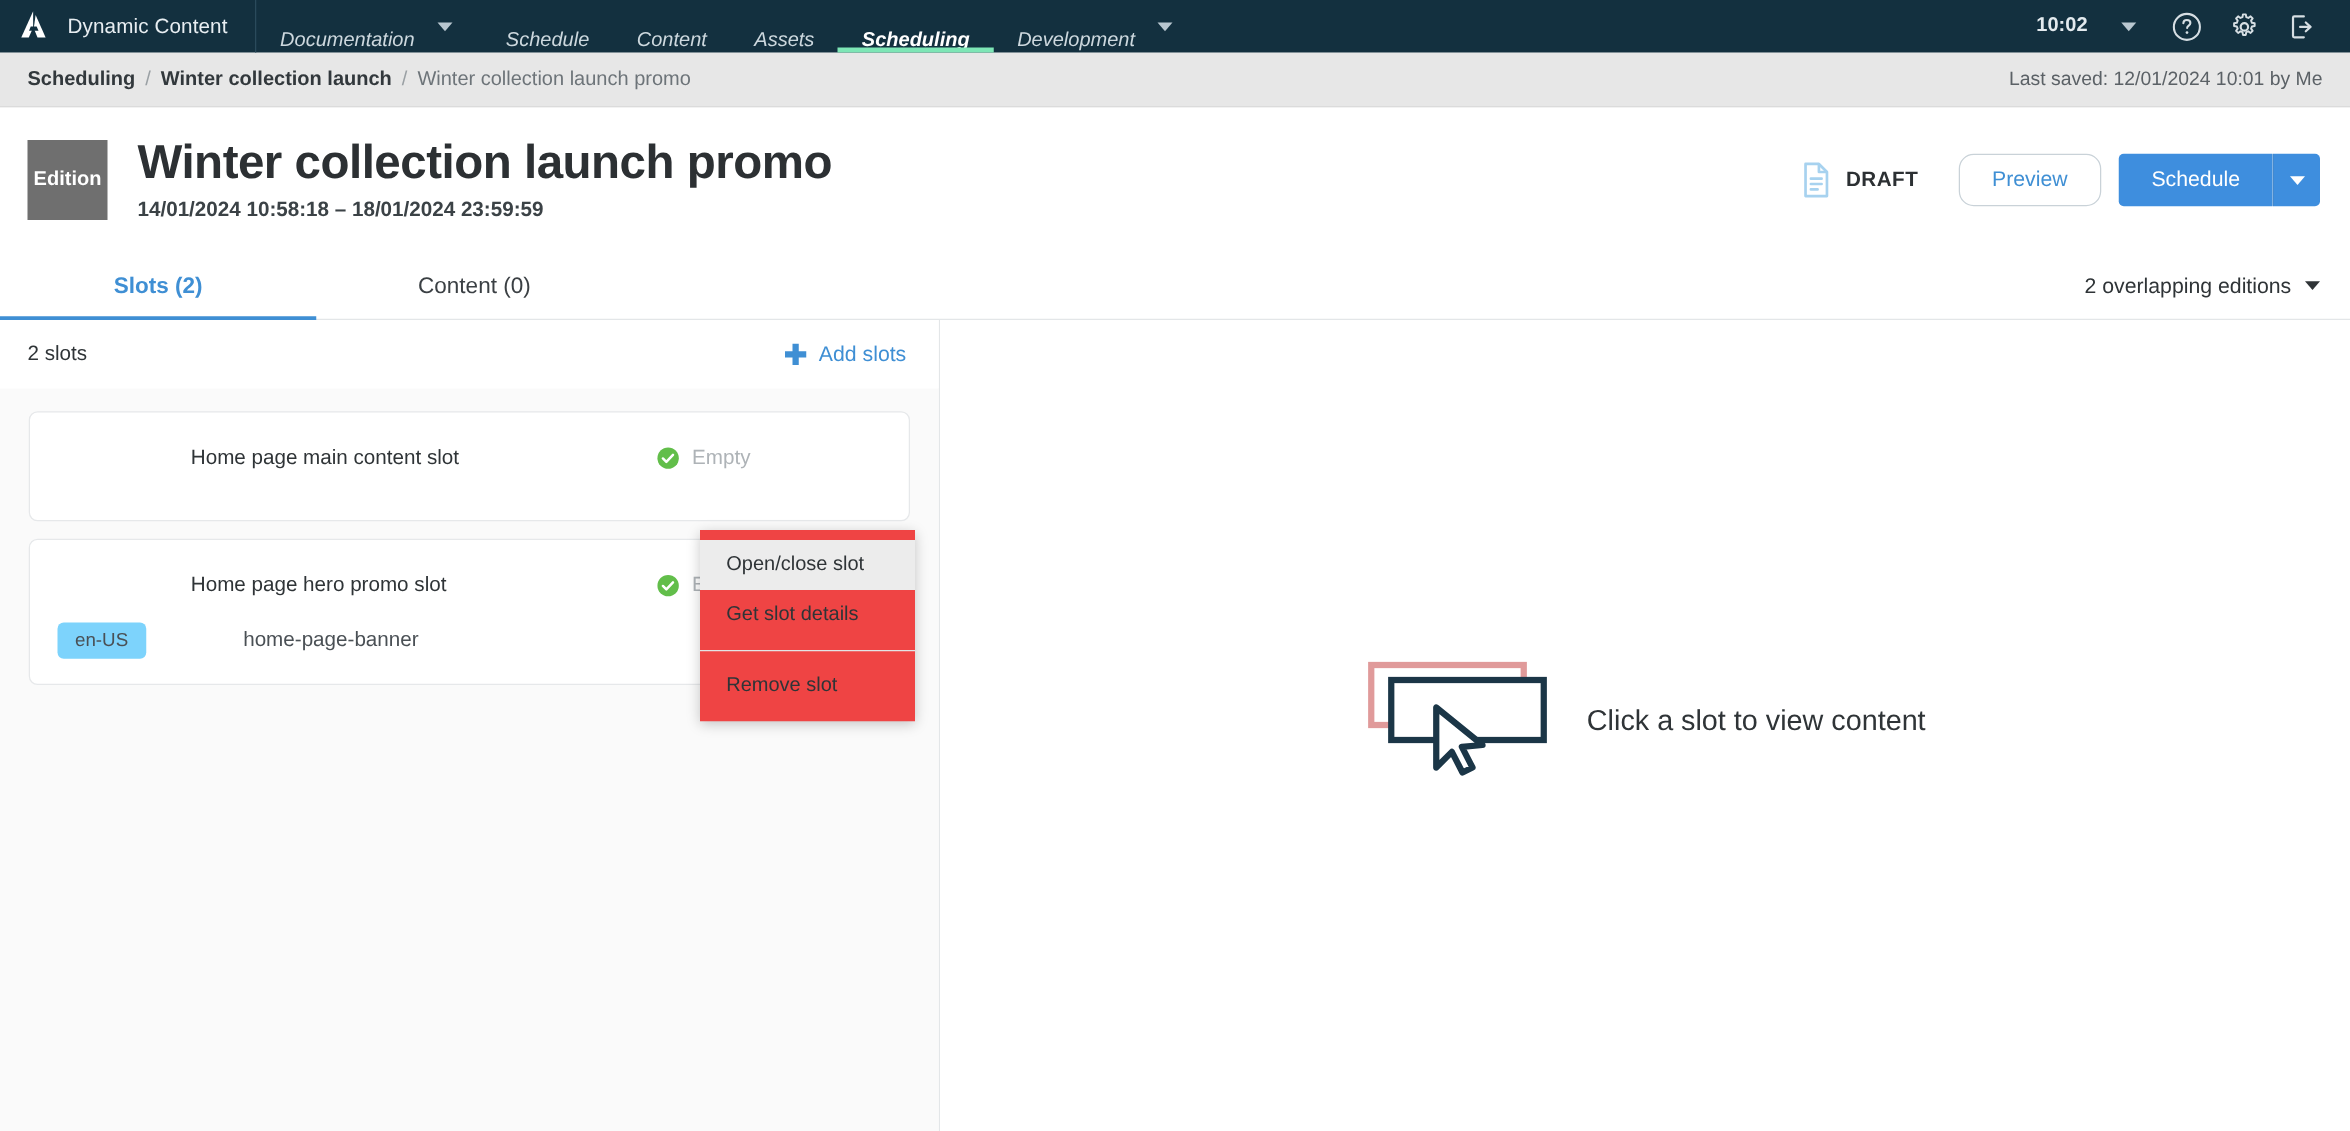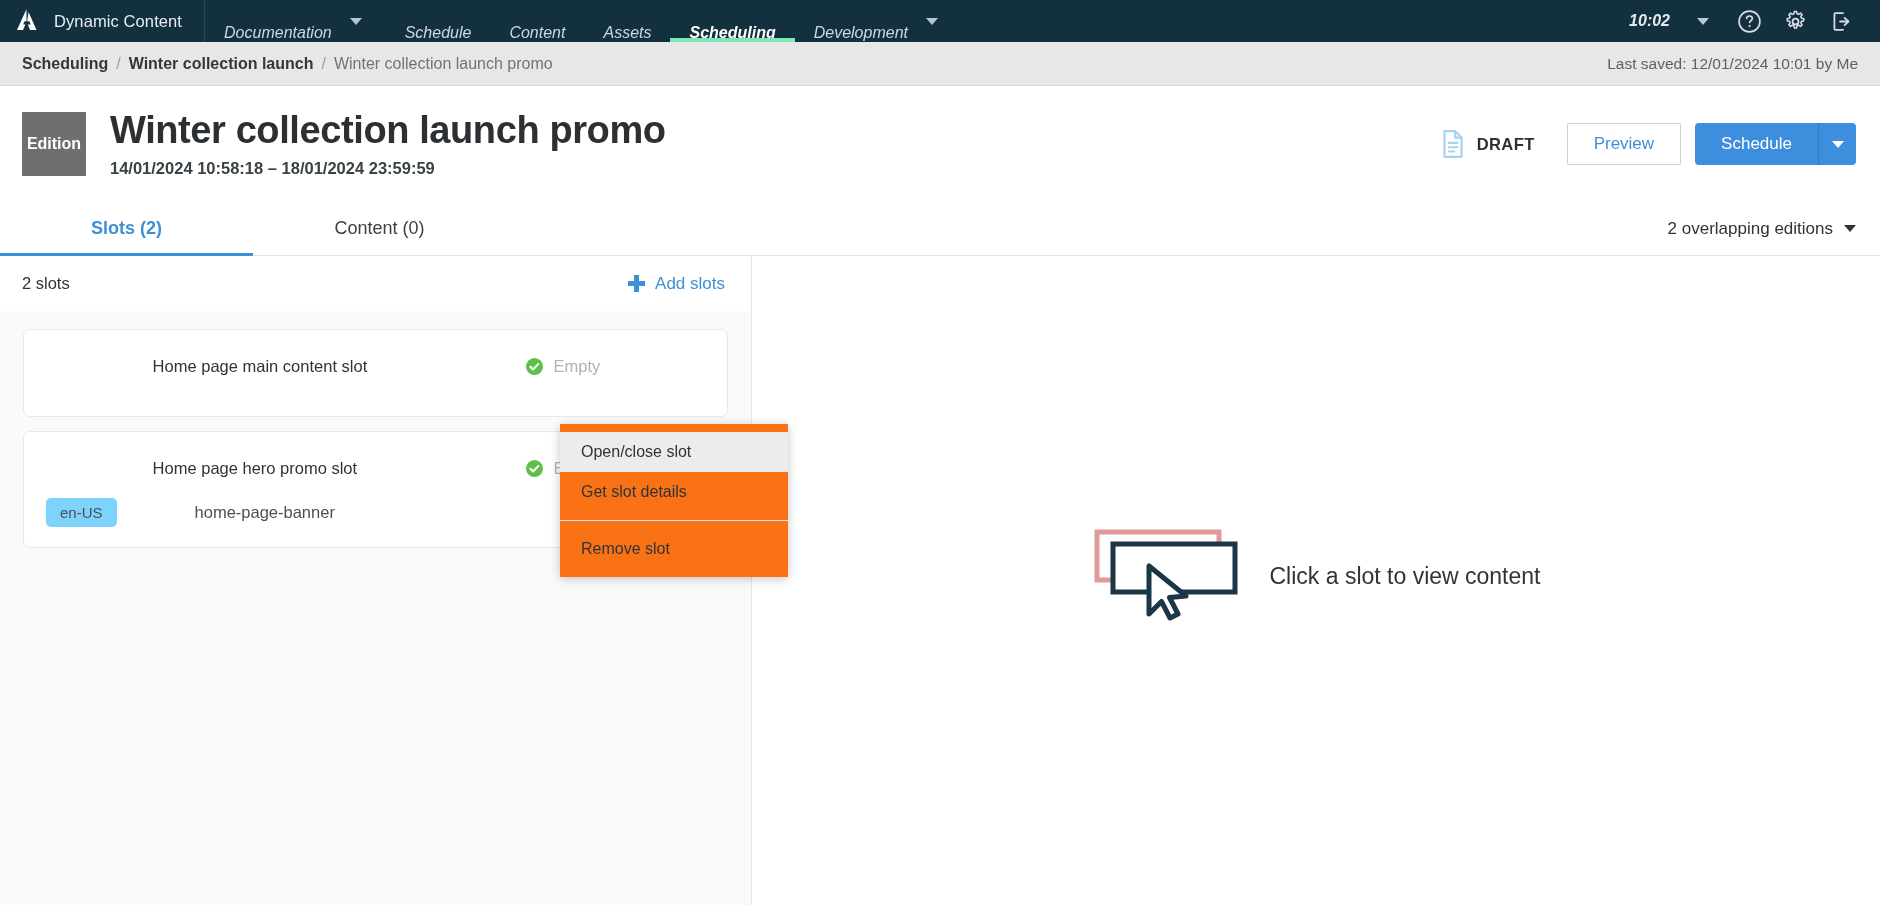--- a/index.html
+++ b/index.html
@@ -68,21 +68,20 @@
     padding: 0 24px 0 10px;
     cursor: pointer;
     height: 100%;
   }
   .nav-right {
     margin-left: auto;
     display: flex;
     align-items: center;
     gap: 0;
     padding-right: 16px;
-    font-style: italic;
   }
   .nav-clock {
     color: #e3eaee;
     font-weight: bold;
     font-size: 16px;
     padding: 0 10px 0 0;
   }
   .nav-icon-btn {
     display: flex; align-items: center; justify-content: center;
     width: 46px; height: 42px; cursor: pointer;
@@ -150,21 +149,21 @@
   .status-wrap {
     display: flex; align-items: center; gap: 11px;
     margin-right: 32px;
   }
   .status-label {
     font-size: 16.5px; font-weight: bold; color: #2c3033; letter-spacing: .4px;
   }
   .btn {
     font-family: "Liberation Sans", sans-serif;
     font-size: 17px;
-    border-radius: 1px;
+    border-radius: 12px;
     cursor: pointer;
     height: 42px;
     display: flex;
     align-items: center;
     justify-content: center;
   }
   .btn-outline {
     background: #ffffff;
     border: 1px solid #c9d2d8;
     color: #3f8fd4;
@@ -317,22 +316,22 @@
     margin-left: 78px;
     font-size: 16.5px;
     color: #4a5055;
   }
 
   
   .ctx-menu {
     position: absolute;
     left: 560px;
     top: 424px;
-    width: 228px;
-    background: #f97316;
+    width: 172px;
+    background: #ef4444;
     box-shadow: 0 2px 10px rgba(0,0,0,0.22);
     padding: 8px 0 8px 0;
     z-index: 50;
   }
   .ctx-item {
     padding: 11px 0 11px 21px;
     font-size: 16px;
     color: #2f3437;
     cursor: pointer;
     white-space: nowrap;

